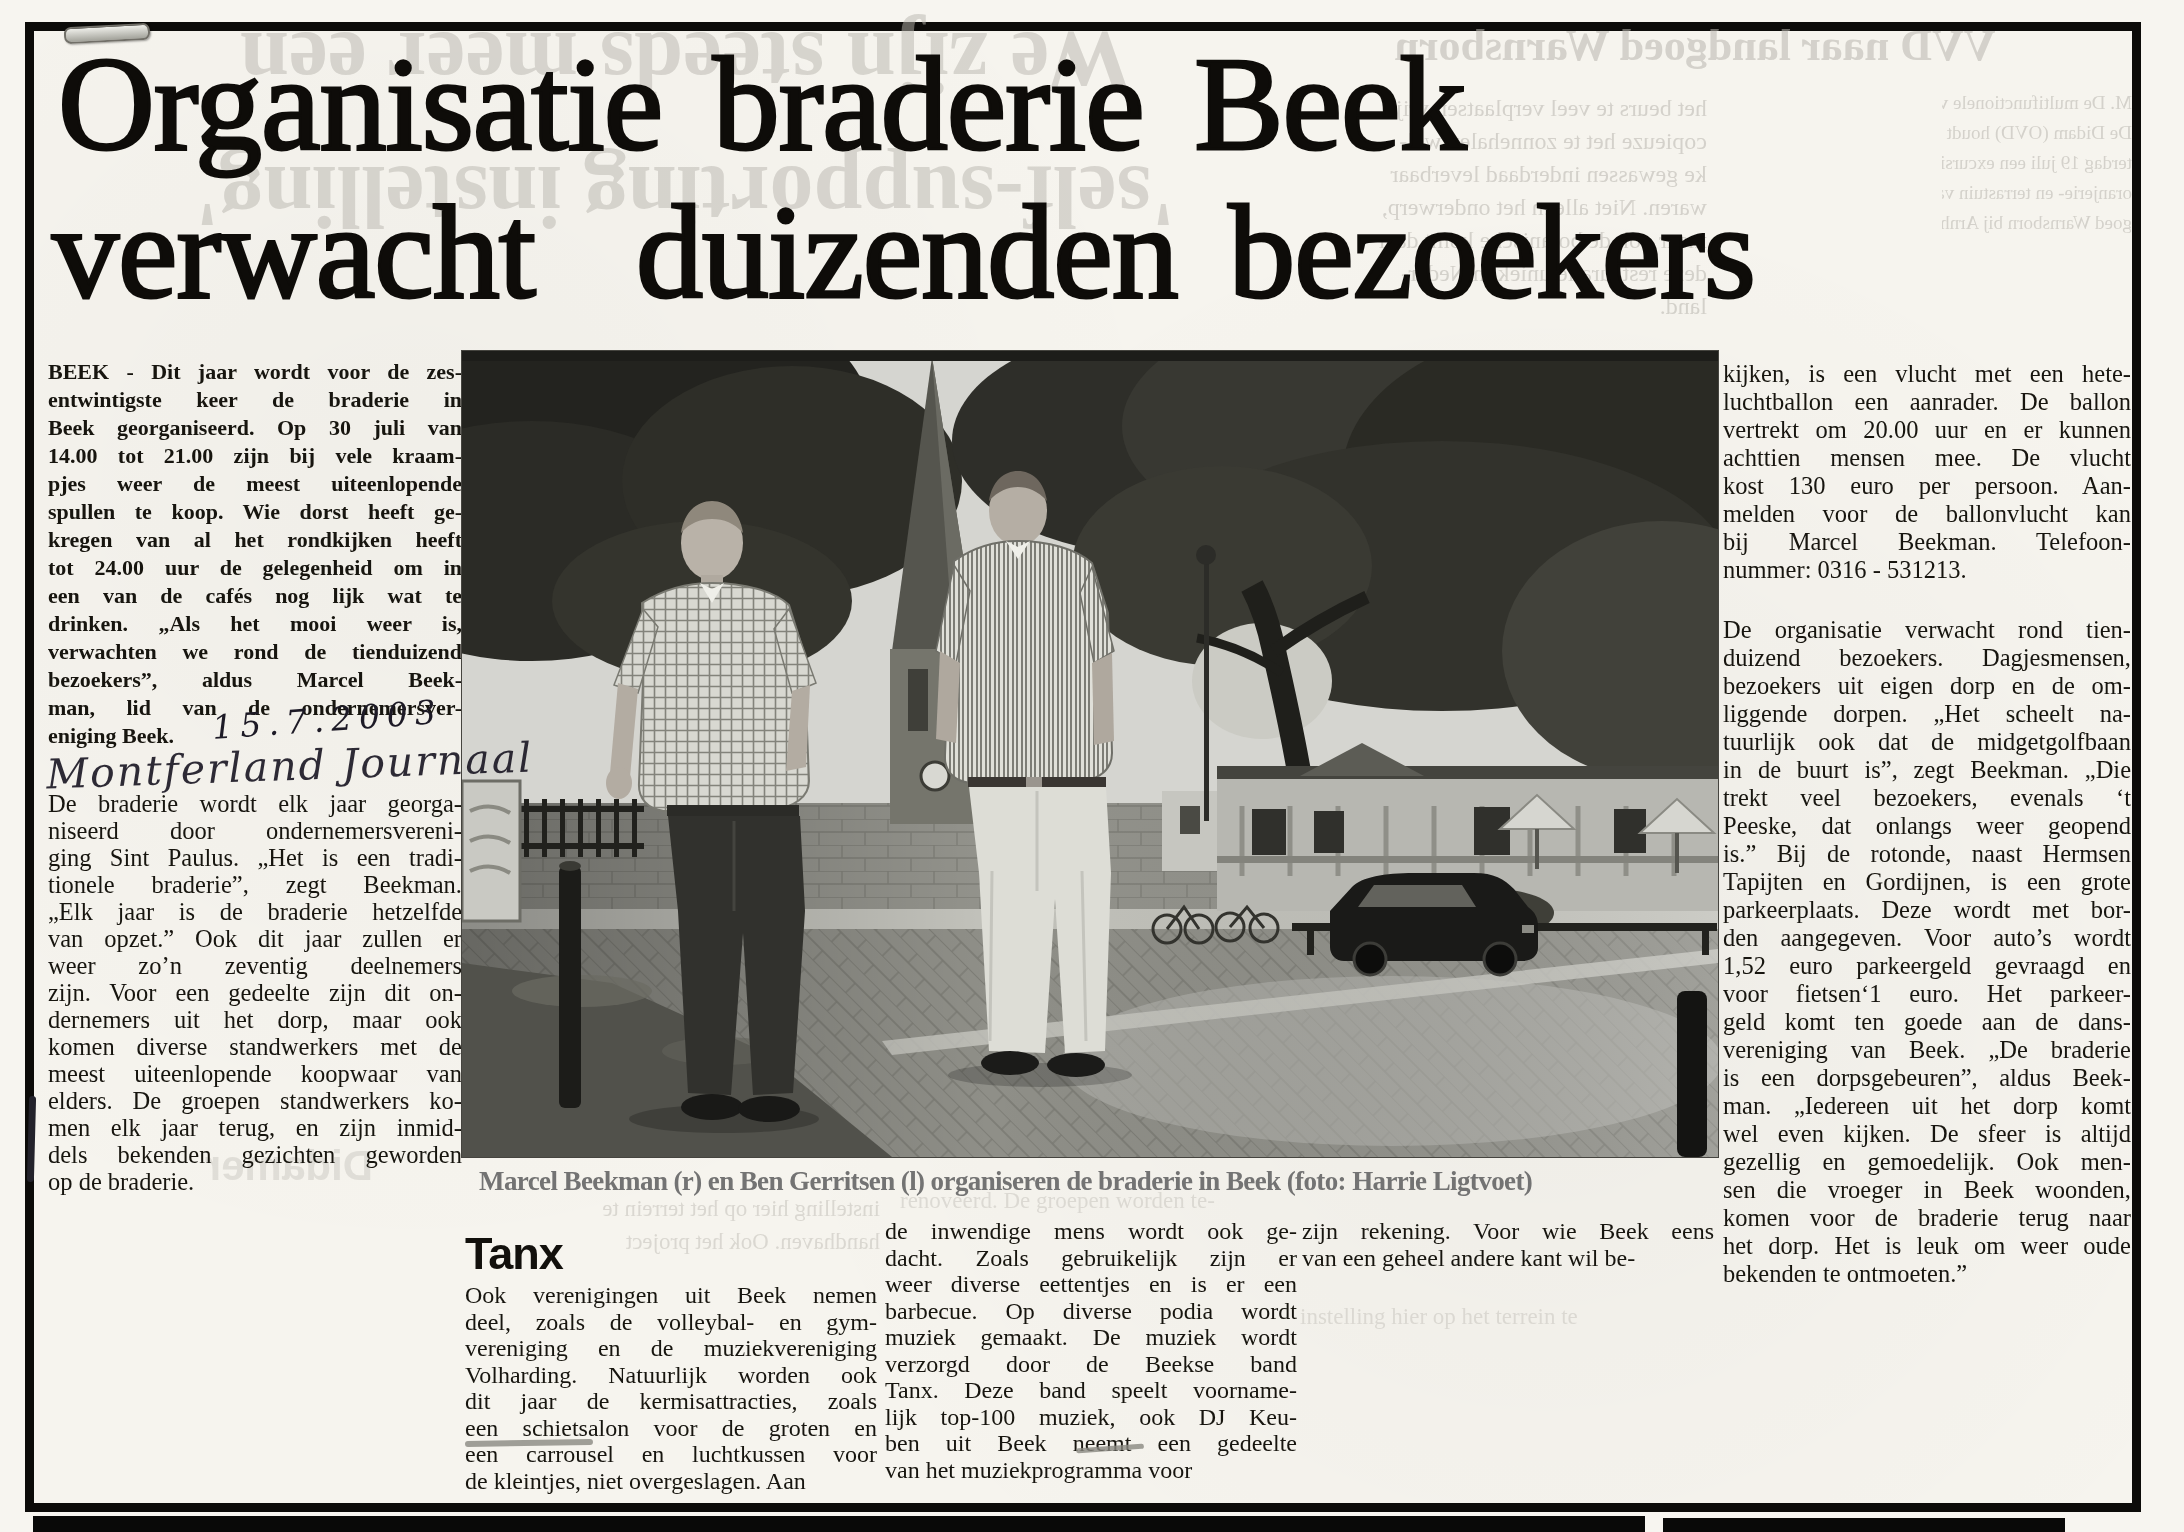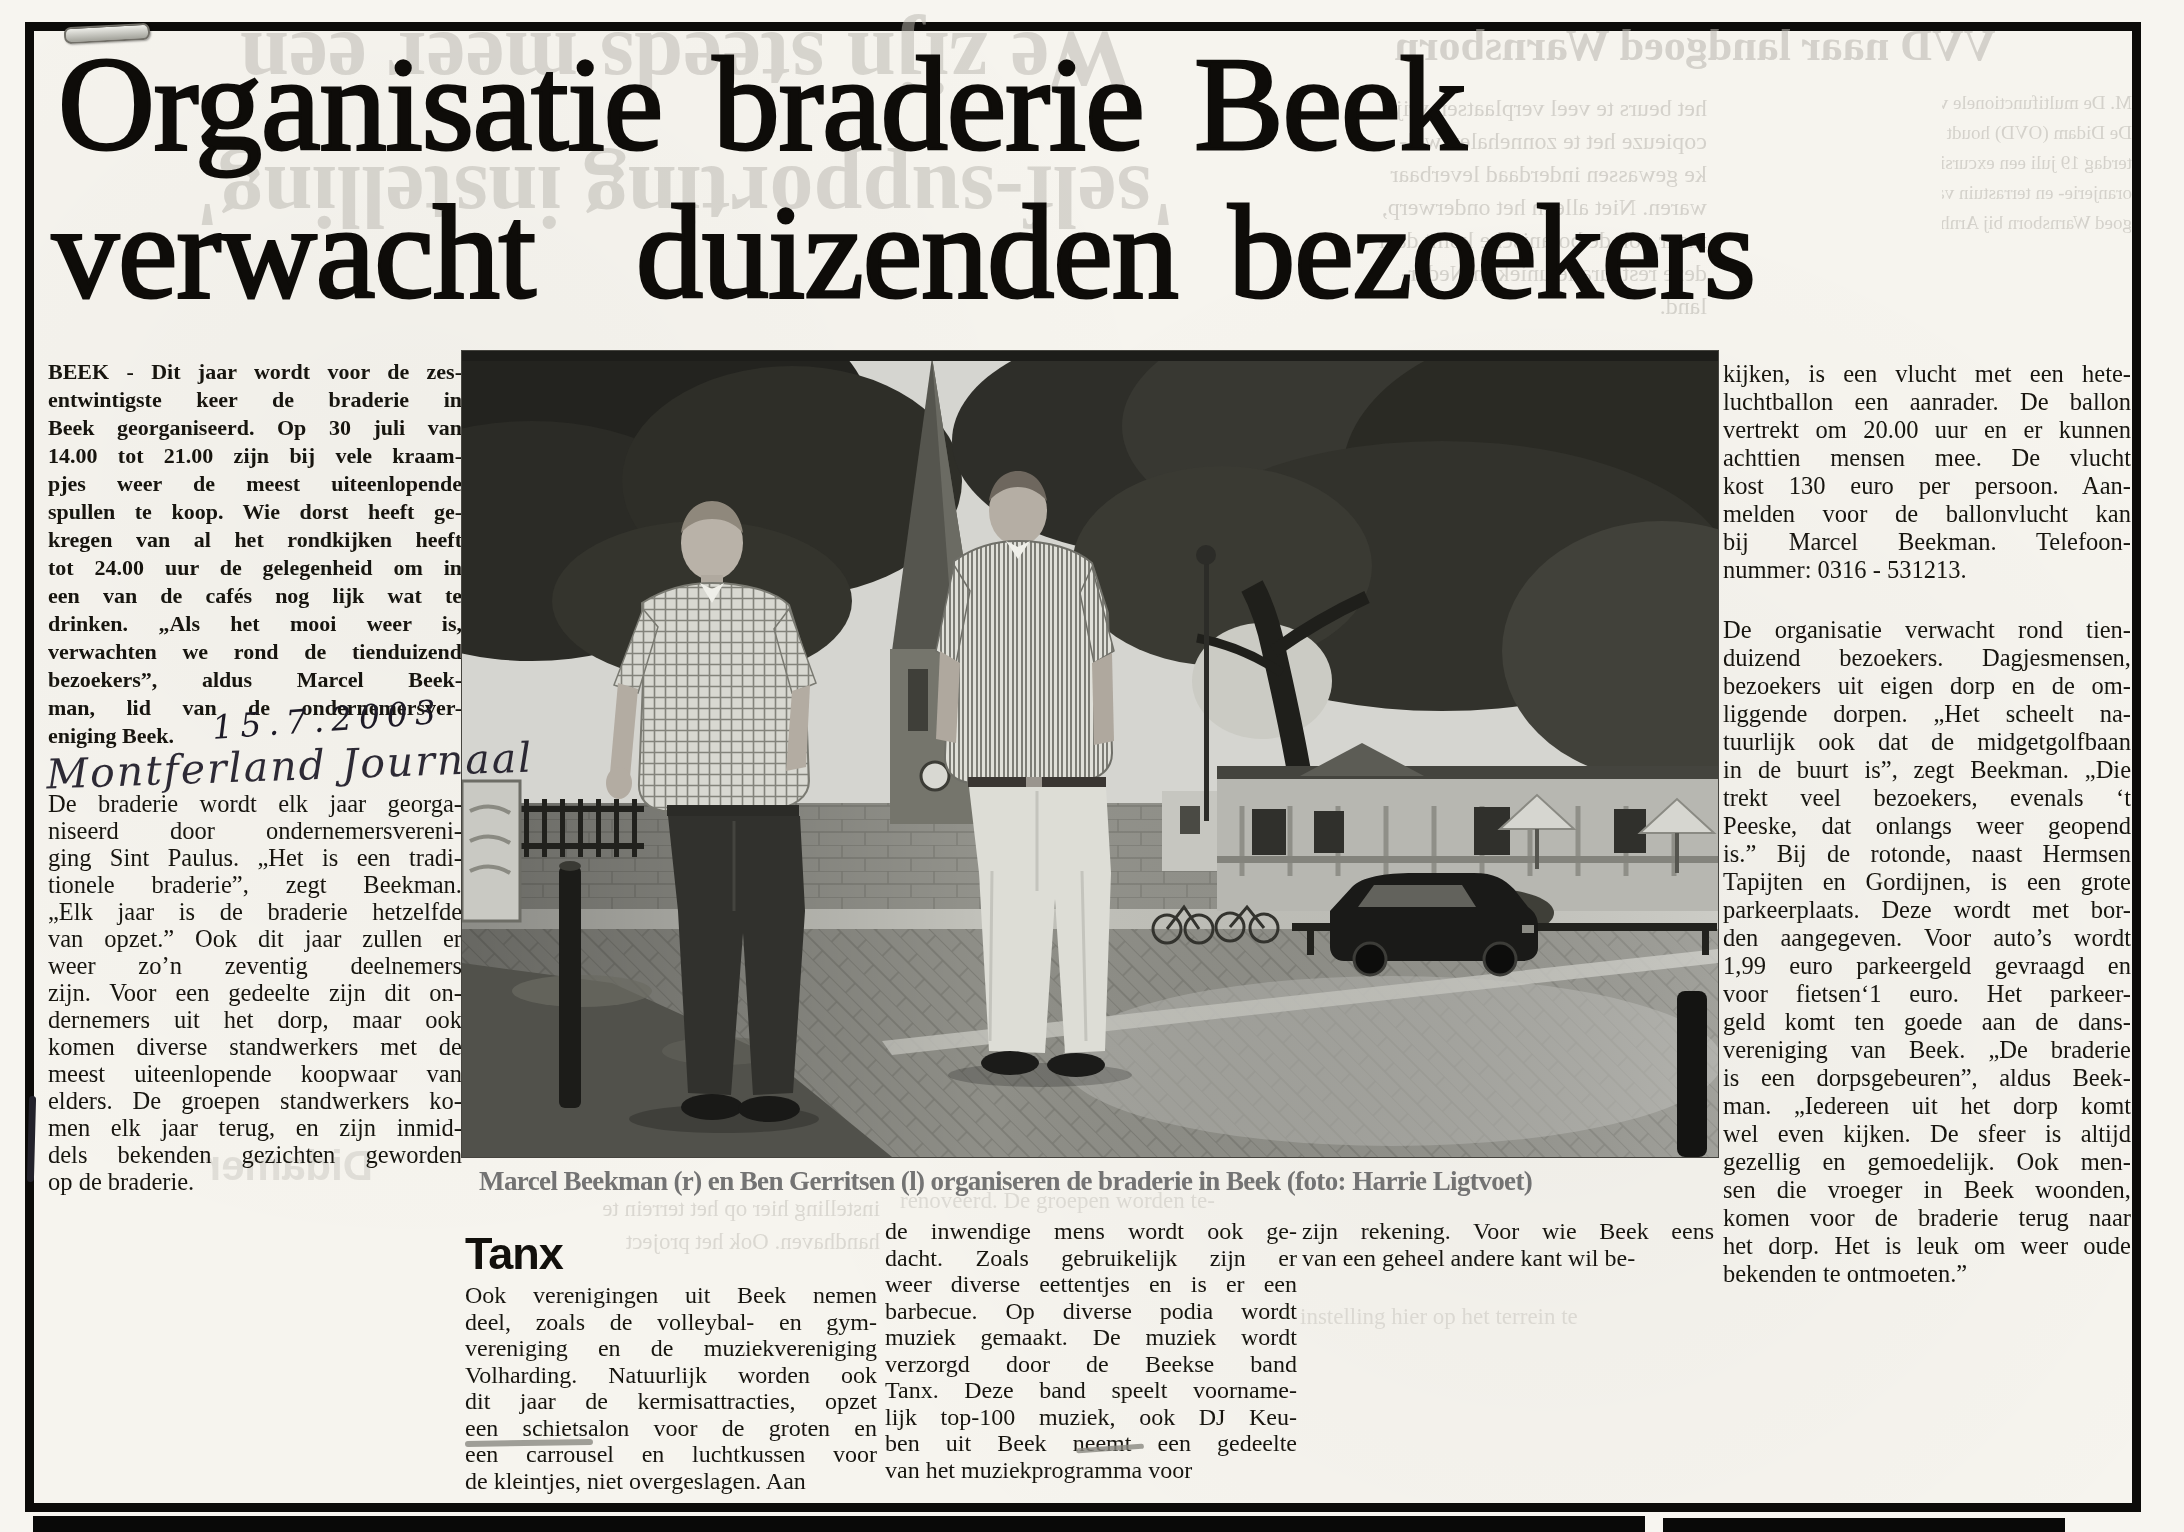--- a/index.html
+++ b/index.html
@@ -363,21 +363,21 @@
 </div>
 
 <div class="abs caption" style="left:463px;top:1166px;">Marcel Beekman (r) en Ben Gerritsen (l) organiseren de braderie in Beek (foto: Harrie Ligtvoet)</div>
 
 <div class="abs tanx-h" style="left:465px;top:1228px;">Tanx</div>
 <div class="abs news small para" style="left:465px;top:1282px;width:412px;">
     <div class="line">Ook verenigingen uit Beek nemen</div>
     <div class="line">deel, zoals de volleybal- en gym-</div>
     <div class="line">vereniging en de muziekvereniging</div>
     <div class="line">Volharding. Natuurlijk worden ook</div>
-    <div class="line">dit jaar de kermisattracties, opzet</div>
+    <div class="line">dit jaar de kermisattracties, zoals</div>
     <div class="line">een schietsalon voor de groten en</div>
     <div class="line">een carrousel en luchtkussen voor</div>
     <div class="line">de kleintjes, niet overgeslagen. Aan</div>
   </div>
 <div class="abs news small para" style="left:885px;top:1218px;width:412px;">
     <div class="line">de inwendige mens wordt ook ge-</div>
     <div class="line">dacht. Zoals gebruikelijk zijn er</div>
     <div class="line">weer diverse eettentjes en is er een</div>
     <div class="line">barbecue. Op diverse podia wordt</div>
     <div class="line">muziek gemaakt. De muziek wordt</div>
@@ -411,21 +411,21 @@
     <div class="line">bezoekers uit eigen dorp en de om-</div>
     <div class="line">liggende dorpen. „Het scheelt na-</div>
     <div class="line">tuurlijk ook dat de midgetgolfbaan</div>
     <div class="line">in de buurt is”, zegt Beekman. „Die</div>
     <div class="line">trekt veel bezoekers, evenals ‘t</div>
     <div class="line">Peeske, dat onlangs weer geopend</div>
     <div class="line">is.” Bij de rotonde, naast Hermsen</div>
     <div class="line">Tapijten en Gordijnen, is een grote</div>
     <div class="line">parkeerplaats. Deze wordt met bor-</div>
     <div class="line">den aangegeven. Voor auto’s wordt</div>
-    <div class="line">1,99 euro parkeergeld gevraagd en</div>
+    <div class="line">1,52 euro parkeergeld gevraagd en</div>
     <div class="line">voor fietsen‘1 euro. Het parkeer-</div>
     <div class="line">geld komt ten goede aan de dans-</div>
     <div class="line">vereniging van Beek. „De braderie</div>
     <div class="line">is een dorpsgebeuren”, aldus Beek-</div>
     <div class="line">man. „Iedereen uit het dorp komt</div>
     <div class="line">wel even kijken. De sfeer is altijd</div>
     <div class="line">gezellig en gemoedelijk. Ook men-</div>
     <div class="line">sen die vroeger in Beek woonden,</div>
     <div class="line">komen voor de braderie terug naar</div>
     <div class="line">het dorp. Het is leuk om weer oude</div>

